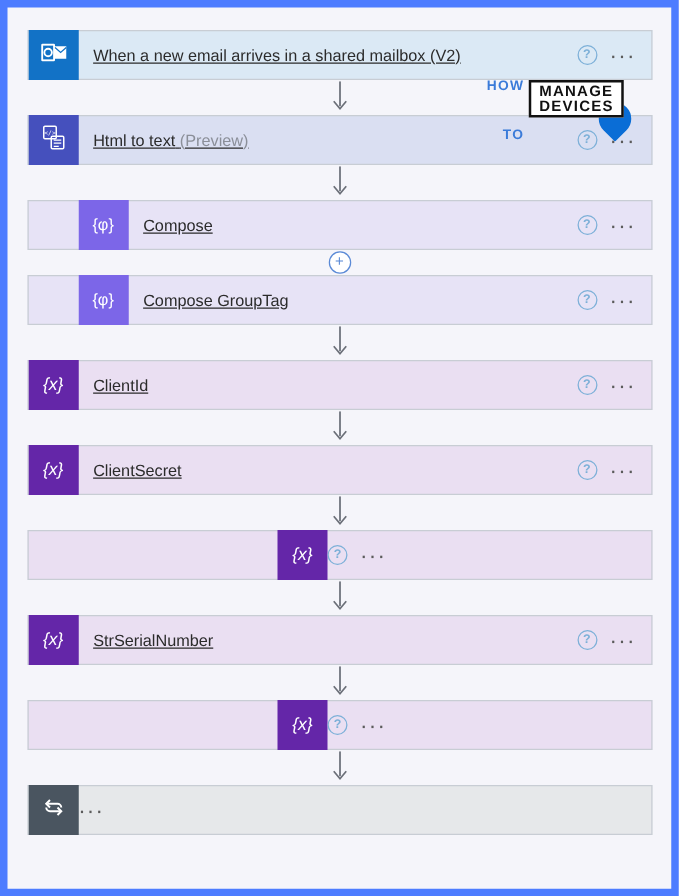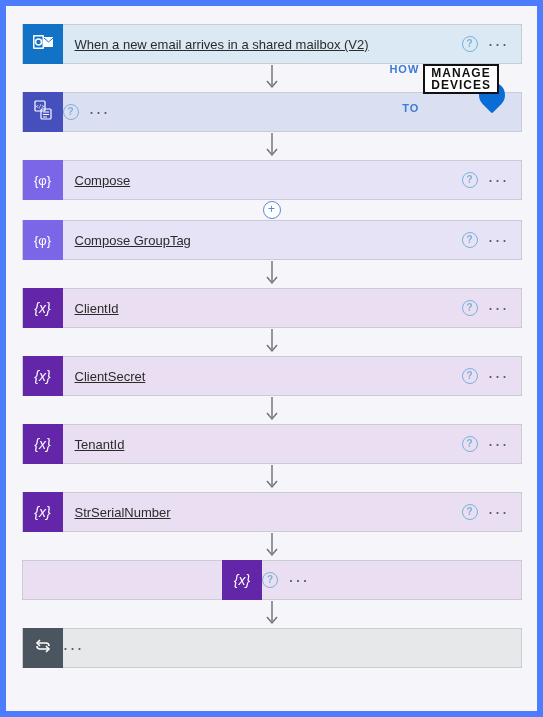--- a/index.html
+++ b/index.html
@@ -91,21 +91,21 @@
     position: absolute;
     left: 50%;
     transform: translateX(-50%);
   }
   
   .t-outlook .step-icon { background: #1272c6; }
   .t-outlook { background: #dbe9f5; }
   .t-html .step-icon { background: #4550bd; }
   .t-html { background: #dadff2; }
   .t-compose .step-icon { background: #7c66e8; }
-  .t-compose { background: #e7e3f6; }
+  .t-compose { background: #e7e3f6; padding-left: 40px; }
   .t-var .step-icon { background: #6426a8; }
   .t-var { background: #eadff2; justify-content: center; }
   .t-foreach .step-icon { background: #4a5560; }
   .t-foreach { background: #e6e8ea; }
   .ic-braces::before { content: "{φ}"; font-size: 13px; }
   .ic-var::before { content: "{x}"; font-size: 14px; font-style: italic; }
 
   
   .watermark {
     position: absolute;
@@ -186,20 +186,21 @@
         <div class="step-icon">
           <span><svg width="22" height="22" viewBox="0 0 22 22">
               <rect x="3" y="2" width="10" height="10" rx="1" fill="none" stroke="#fff" stroke-width="1.2"></rect>
               <text x="8" y="9" font-size="5" fill="#fff" text-anchor="middle" font-family="monospace">&lt;/&gt;</text>
               <rect x="9" y="10" width="10" height="10" rx="1" fill="none" stroke="#fff" stroke-width="1.2"></rect>
               <line x1="11" y1="13" x2="17" y2="13" stroke="#fff" stroke-width="1"></line>
               <line x1="11" y1="15.5" x2="17" y2="15.5" stroke="#fff" stroke-width="1"></line>
               <line x1="11" y1="18" x2="15" y2="18" stroke="#fff" stroke-width="1"></line>
             </svg></span>
         </div>
+        <div class="step-label"><span>Html to text</span> <span class="preview">(Preview)</span></div>
         <div class="step-actions">
           <div class="help-icon">?</div>
           <div class="more-icon">···</div>
         </div>
       </div>
       <div class="connector">
         <svg width="14" height="26" viewBox="0 0 14 26">
           <line x1="7" y1="0" x2="7" y2="20" stroke="#6b6f78" stroke-width="1.4"></line>
           <polyline points="2,16 7,22 12,16" fill="none" stroke="#6b6f78" stroke-width="1.4"></polyline>
         </svg>
@@ -262,21 +263,20 @@
       <div class="connector">
         <svg width="14" height="26" viewBox="0 0 14 26">
           <line x1="7" y1="0" x2="7" y2="20" stroke="#6b6f78" stroke-width="1.4"></line>
           <polyline points="2,16 7,22 12,16" fill="none" stroke="#6b6f78" stroke-width="1.4"></polyline>
         </svg>
       </div>
       <div class="step t-var">
         <div class="step-icon">
           <span class="ic-var"></span>
         </div>
-        <div class="step-label"><span>TenantId</span></div>
         <div class="step-actions">
           <div class="help-icon">?</div>
           <div class="more-icon">···</div>
         </div>
       </div>
       <div class="connector">
         <svg width="14" height="26" viewBox="0 0 14 26">
           <line x1="7" y1="0" x2="7" y2="20" stroke="#6b6f78" stroke-width="1.4"></line>
           <polyline points="2,16 7,22 12,16" fill="none" stroke="#6b6f78" stroke-width="1.4"></polyline>
         </svg>

